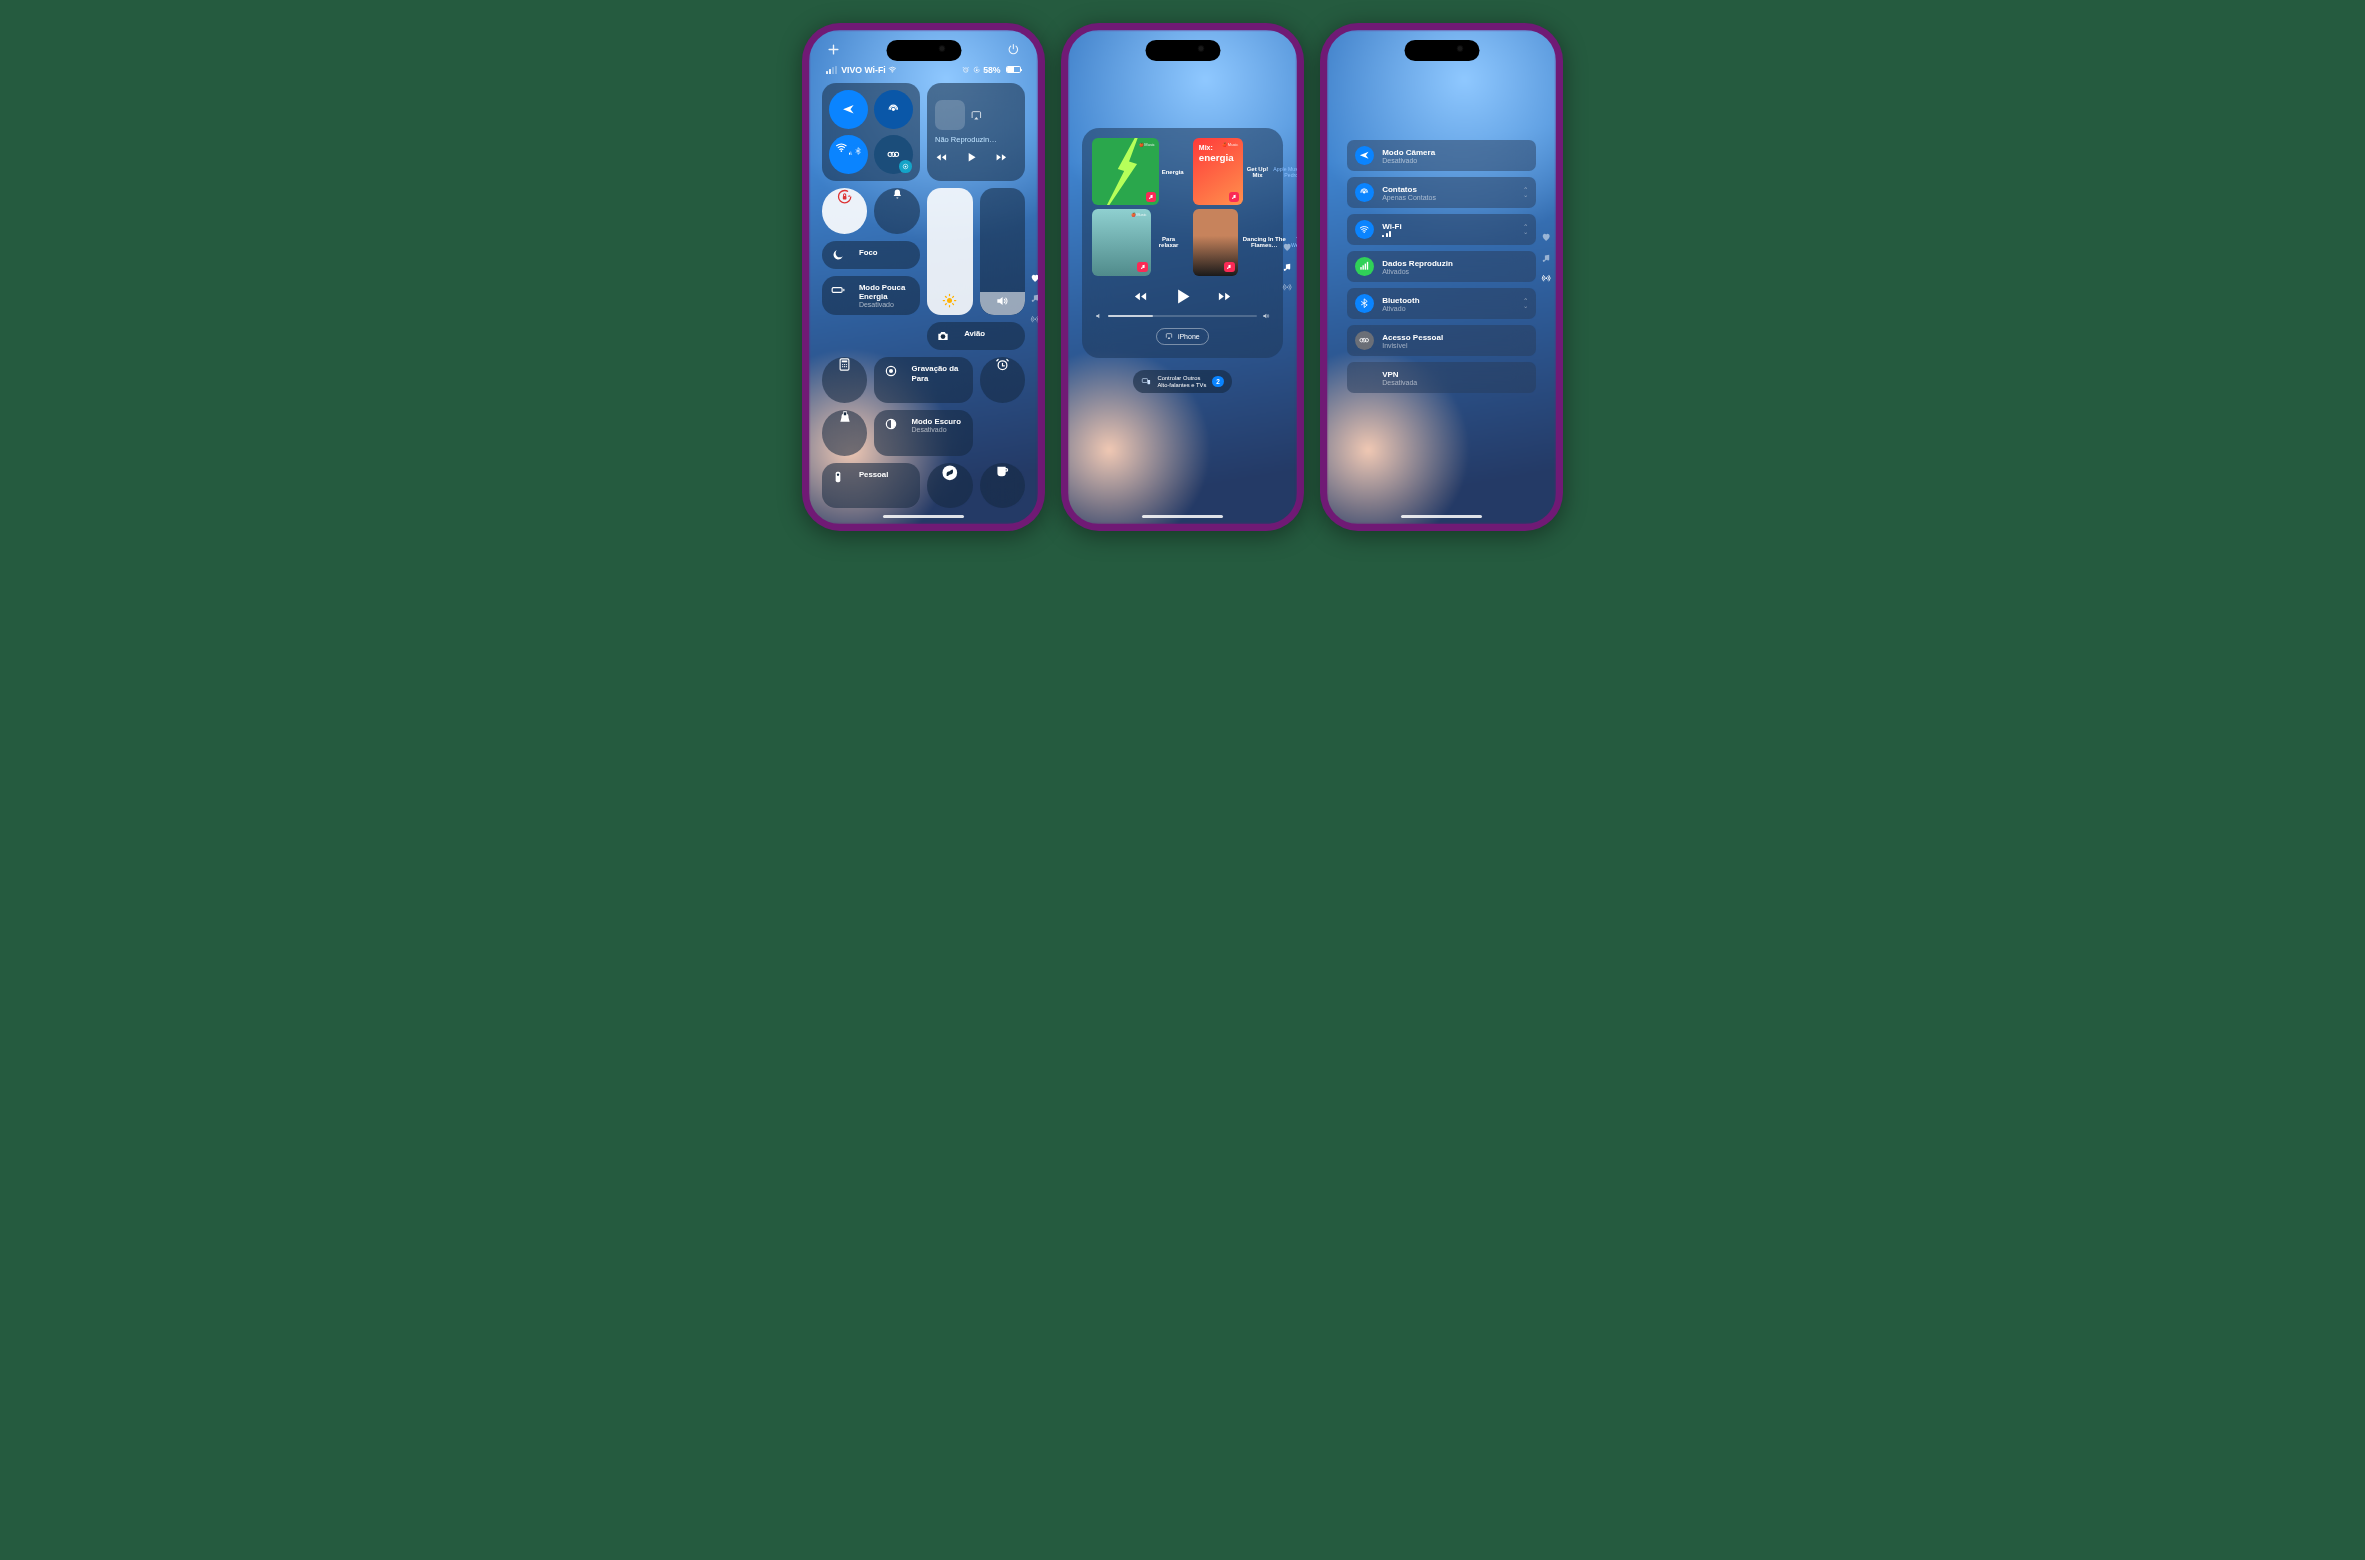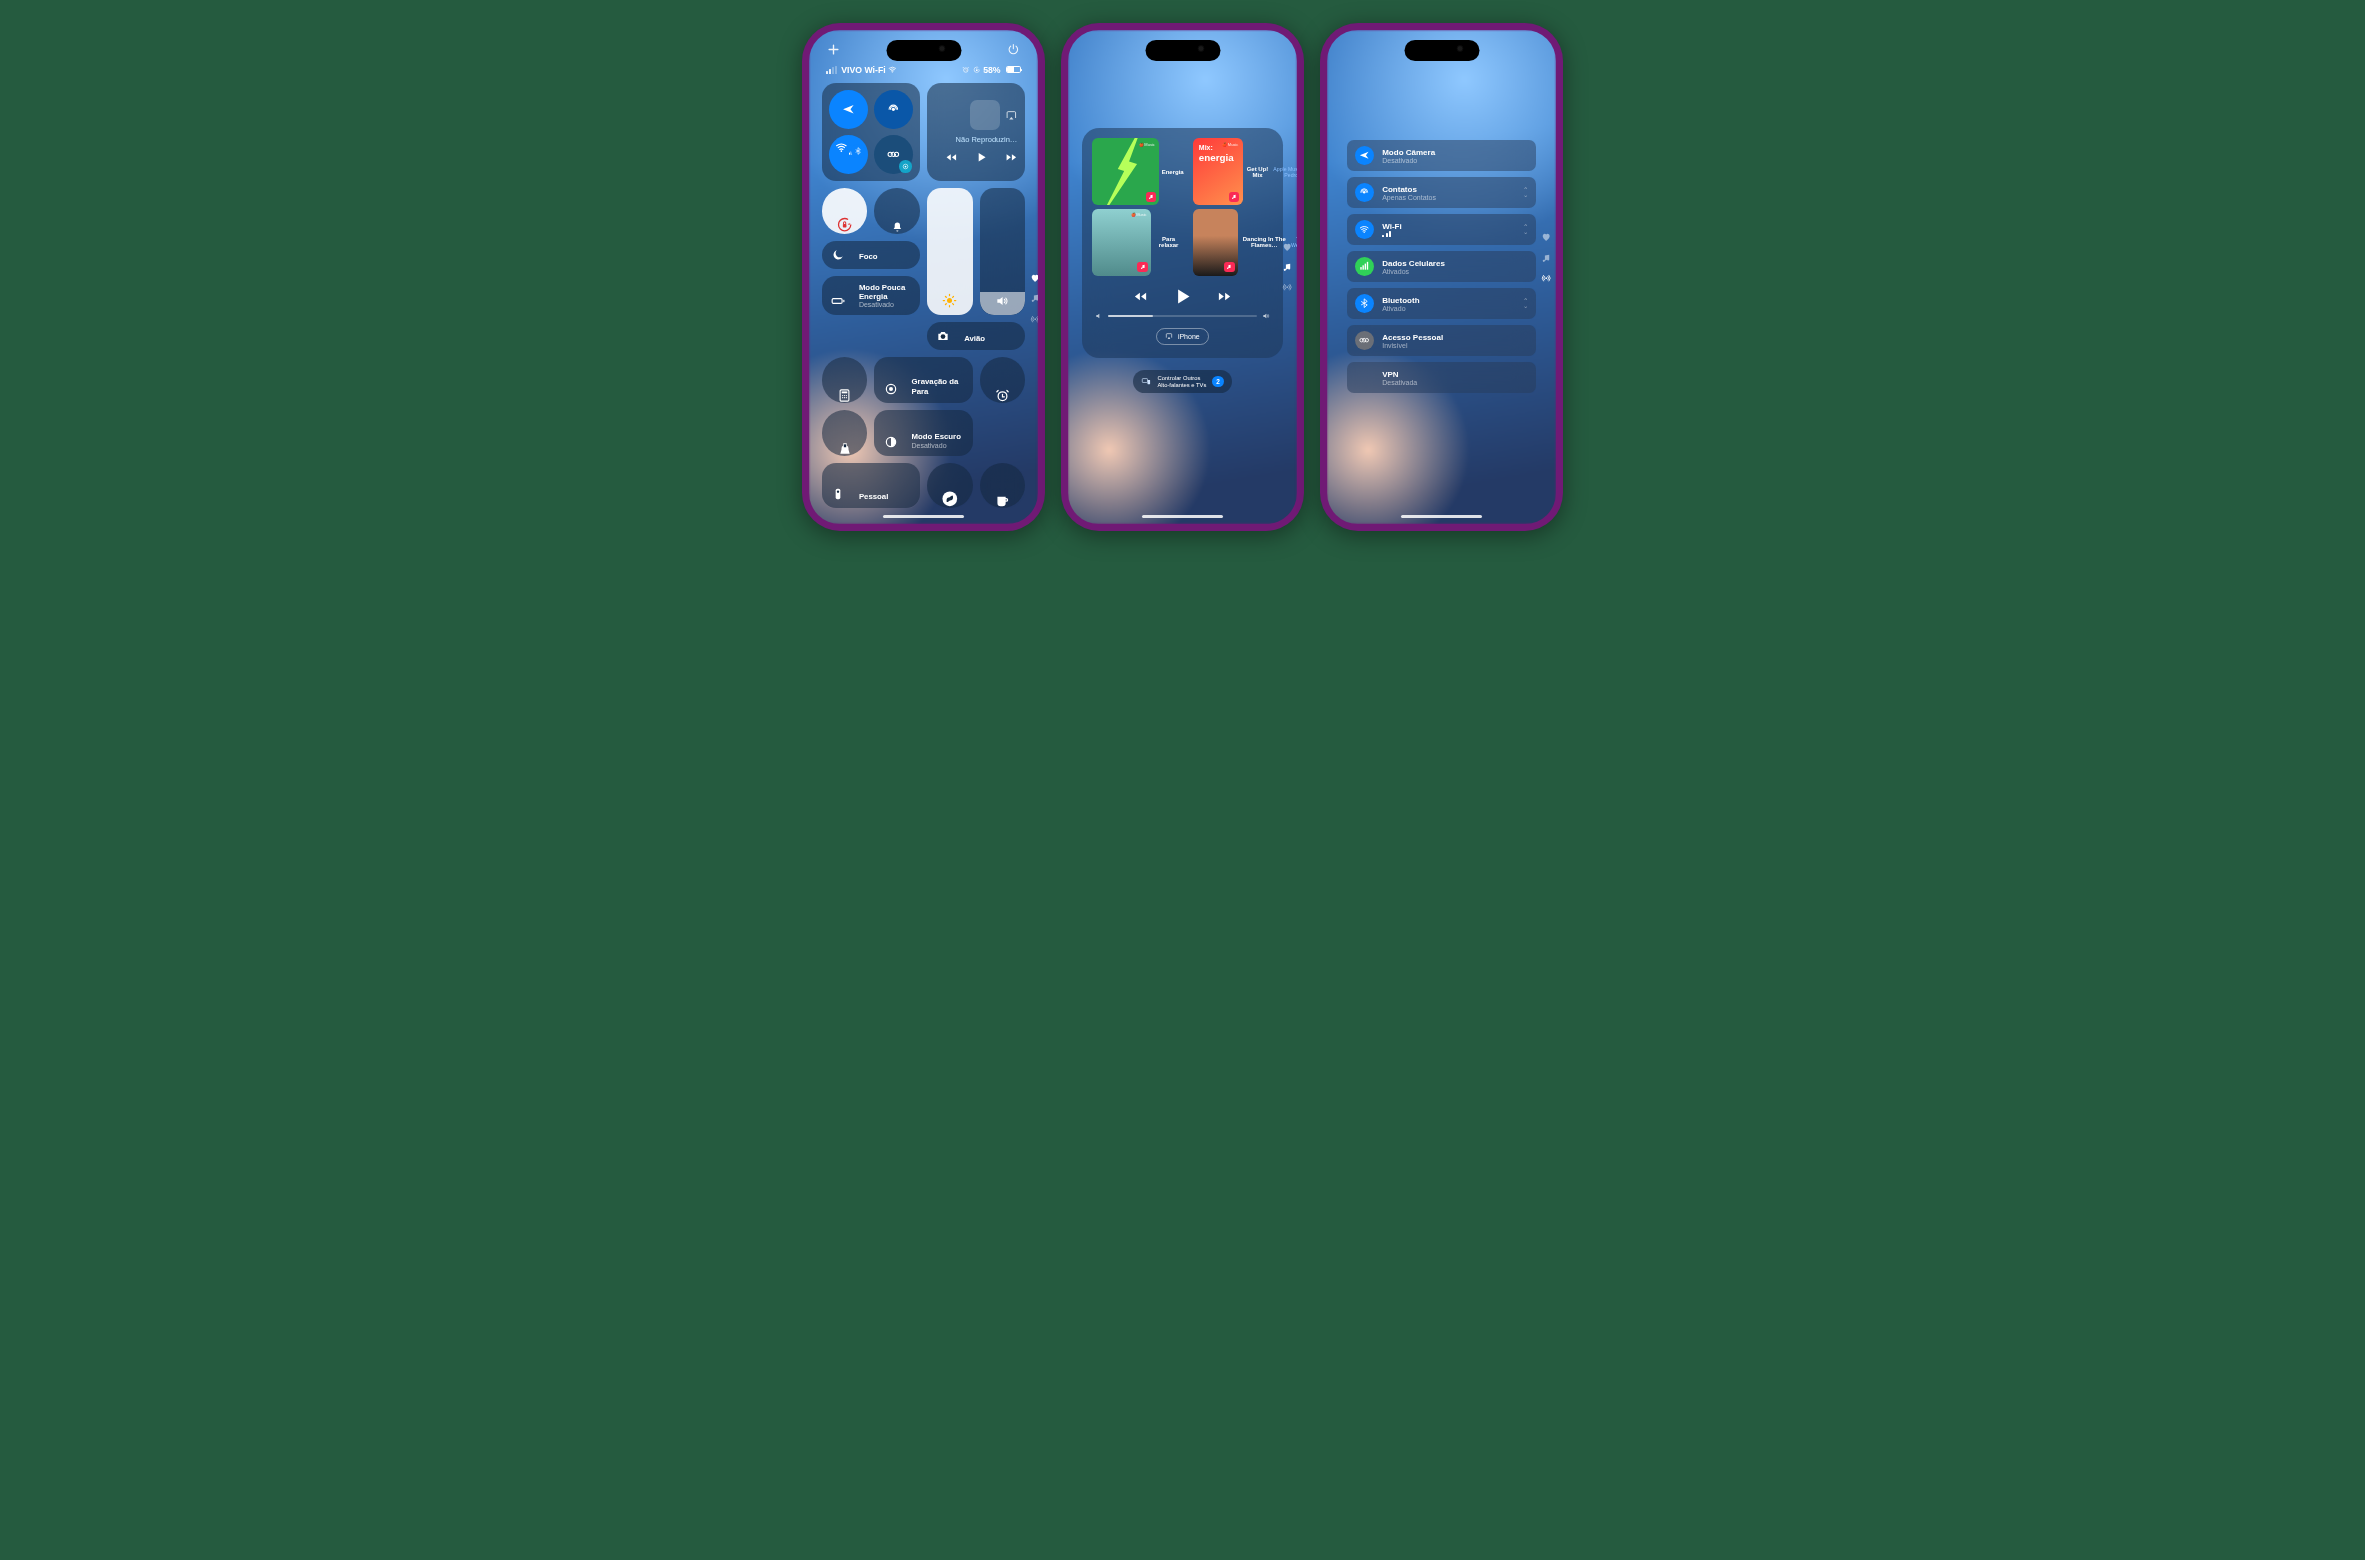--- a/index.html
+++ b/index.html
@@ -57,21 +57,21 @@
   .sig{display:flex;gap:1.2px;align-items:flex-end;margin-right:3.5px}
   .sig b{display:block;width:1.7px;background:rgba(255,255,255,.85);border-radius:0.6px}
   .sig b:nth-child(1){height:2.9px}.sig b:nth-child(2){height:4.6px}.sig b:nth-child(3){height:6.4px;opacity:.35}.sig b:nth-child(4){height:8px;opacity:.35}
   .batt{width:15px;height:7.5px;border:0.8px solid #fff;border-radius:1.7px;position:relative;margin-left:2.3px}
   .batt::after{content:"";position:absolute;right:-2.3px;top:1.7px;width:1.3px;height:2.9px;background:#fff;border-radius:0.6px}
   .batt i{display:block;height:100%;width:58%;background:#fff;border-radius:0.8px 0 0 0.8px}
 
   .grid-wrap{flex:1;padding:0 12.7px 3.5px;position:relative}
   .cc-grid{display:grid;grid-template-columns:repeat(4,1fr);gap:7px}
 
-  .module{background:rgba(20,40,64,.55);backdrop-filter:blur(11.6px);border-radius:var(--radius-md);color:#fff;display:flex;align-items:flex-end;justify-content:center;position:relative;overflow:hidden}
+  .module{background:rgba(20,40,64,.55);backdrop-filter:blur(11.6px);border-radius:var(--radius-md);color:#fff;display:flex;align-items:flex-start;justify-content:center;position:relative;overflow:hidden}
 
   .conn{grid-column:span 2;grid-row:span 2;padding:7px;display:grid;grid-template-columns:1fr 1fr;grid-template-rows:1fr 1fr;gap:5.8px}
   .conn-btn{border-radius:50%;display:flex;align-items:center;justify-content:center;aspect-ratio:1/1}
   .conn-btn svg{width:12.7px;height:12.7px}
   .conn-blue{background:#0a84ff}
   .conn-deep{background:#0a57a8}
   .green{background:#30d158}
   .conn-btn.split{position:relative;background:#0a84ff}
   .split .half{position:absolute;right:2.3px;bottom:2.3px;width:16px;height:16px;border-radius:50%;background:#0a84ff;display:flex;align-items:center;justify-content:center}
   .split .half svg{width:8px;height:8px}
@@ -695,21 +695,21 @@
               </div>
               <div class="chev"></div>
             </div>
             <div class="nrow">
               <div class="nicon" style="background:#30d158">
                 <svg viewBox="0 0 18 18" width="10.4" height="10.4">
                   <use href="#i-cell"></use>
                 </svg>
               </div>
               <div class="ntext">
-                <div class="nt">Dados Celulares</div>
+                <div class="nt">Dados Reproduzin</div>
                 <div class="ns">Ativados</div>
               </div>
             </div>
             <div class="nrow">
               <div class="nicon" style="background:#0a84ff">
                 <svg viewBox="0 0 18 18" width="10.4" height="10.4">
                   <use href="#i-bt"></use>
                 </svg>
               </div>
               <div class="ntext">

